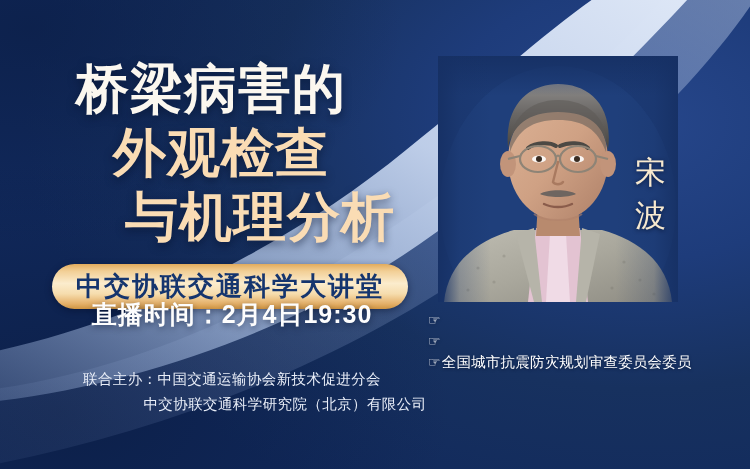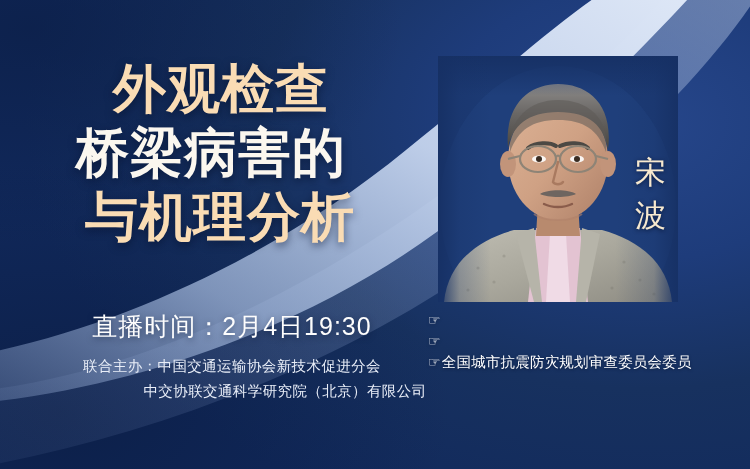--- a/index.html
+++ b/index.html
@@ -108,20 +108,21 @@
     margin-bottom: 11px;
   }
   .hl-2 {
     color: #fadcb4;
     padding-left: 113px;
     margin-bottom: 11px;
   }
   .hl-3 {
     color: #fadcb4;
     padding-left: 85px;
+    margin-left: 40px;
   }
 
   
   .pill {
     position: absolute;
     left: 52px;
     top: 264px;
     width: 356px;
     height: 45px;
     border-radius: 23px;
@@ -138,36 +139,36 @@
     font-size: 26px;
     font-weight: 700;
     letter-spacing: 2px;
     white-space: nowrap;
   }
 
   
   .live-time {
     position: absolute;
     left: 0;
-    top: 310px;
+    top: 298px;
     width: 464px;
     text-align: center;
     color: #fdfdfd;
     font-size: 25px;
-    font-weight: 400;
+    font-weight: 700;
     letter-spacing: 1px;
     white-space: nowrap;
     text-shadow: 0 2px 6px rgba(5,15,42,0.5);
   }
 
   
   .organizers {
     position: absolute;
     left: 0;
-    top: 354px;
+    top: 367px;
     width: 464px;
     text-align: center;
     color: #e9eef8;
     font-size: 14.5px;
     line-height: 1.75;
     letter-spacing: 0.4px;
   }
   .org-line { white-space: nowrap; }
   .org-line.indent { padding-left: 74px; margin-left: 32px; }
 
@@ -304,25 +305,28 @@
     </svg>
   </div>
   <div class="portrait-fade"></div>
 
   <div class="speaker-name">
     <span>宋</span>
     <span>波</span>
   </div>
 
   <div class="headline">
+    <div class="hl-line hl-1">桥梁病害的</div>
     <div class="hl-line hl-2">外观检查</div>
-    <div class="hl-line hl-1">桥梁病害的</div>
     <div class="hl-line hl-3">与机理分析</div>
   </div>
 
+  <div class="pill">
+    <span class="pill-text">中交协联交通科学大讲堂</span>
+  </div>
 
   <div class="live-time">直播时间：2月4日19:30</div>
 
   <div class="organizers">
     <div class="org-line">联合主办：中国交通运输协会新技术促进分会</div>
     <div class="org-line indent">中交协联交通科学研究院（北京）有限公司</div>
   </div>
 
   <div class="credentials">
     <div class="cred-item">

